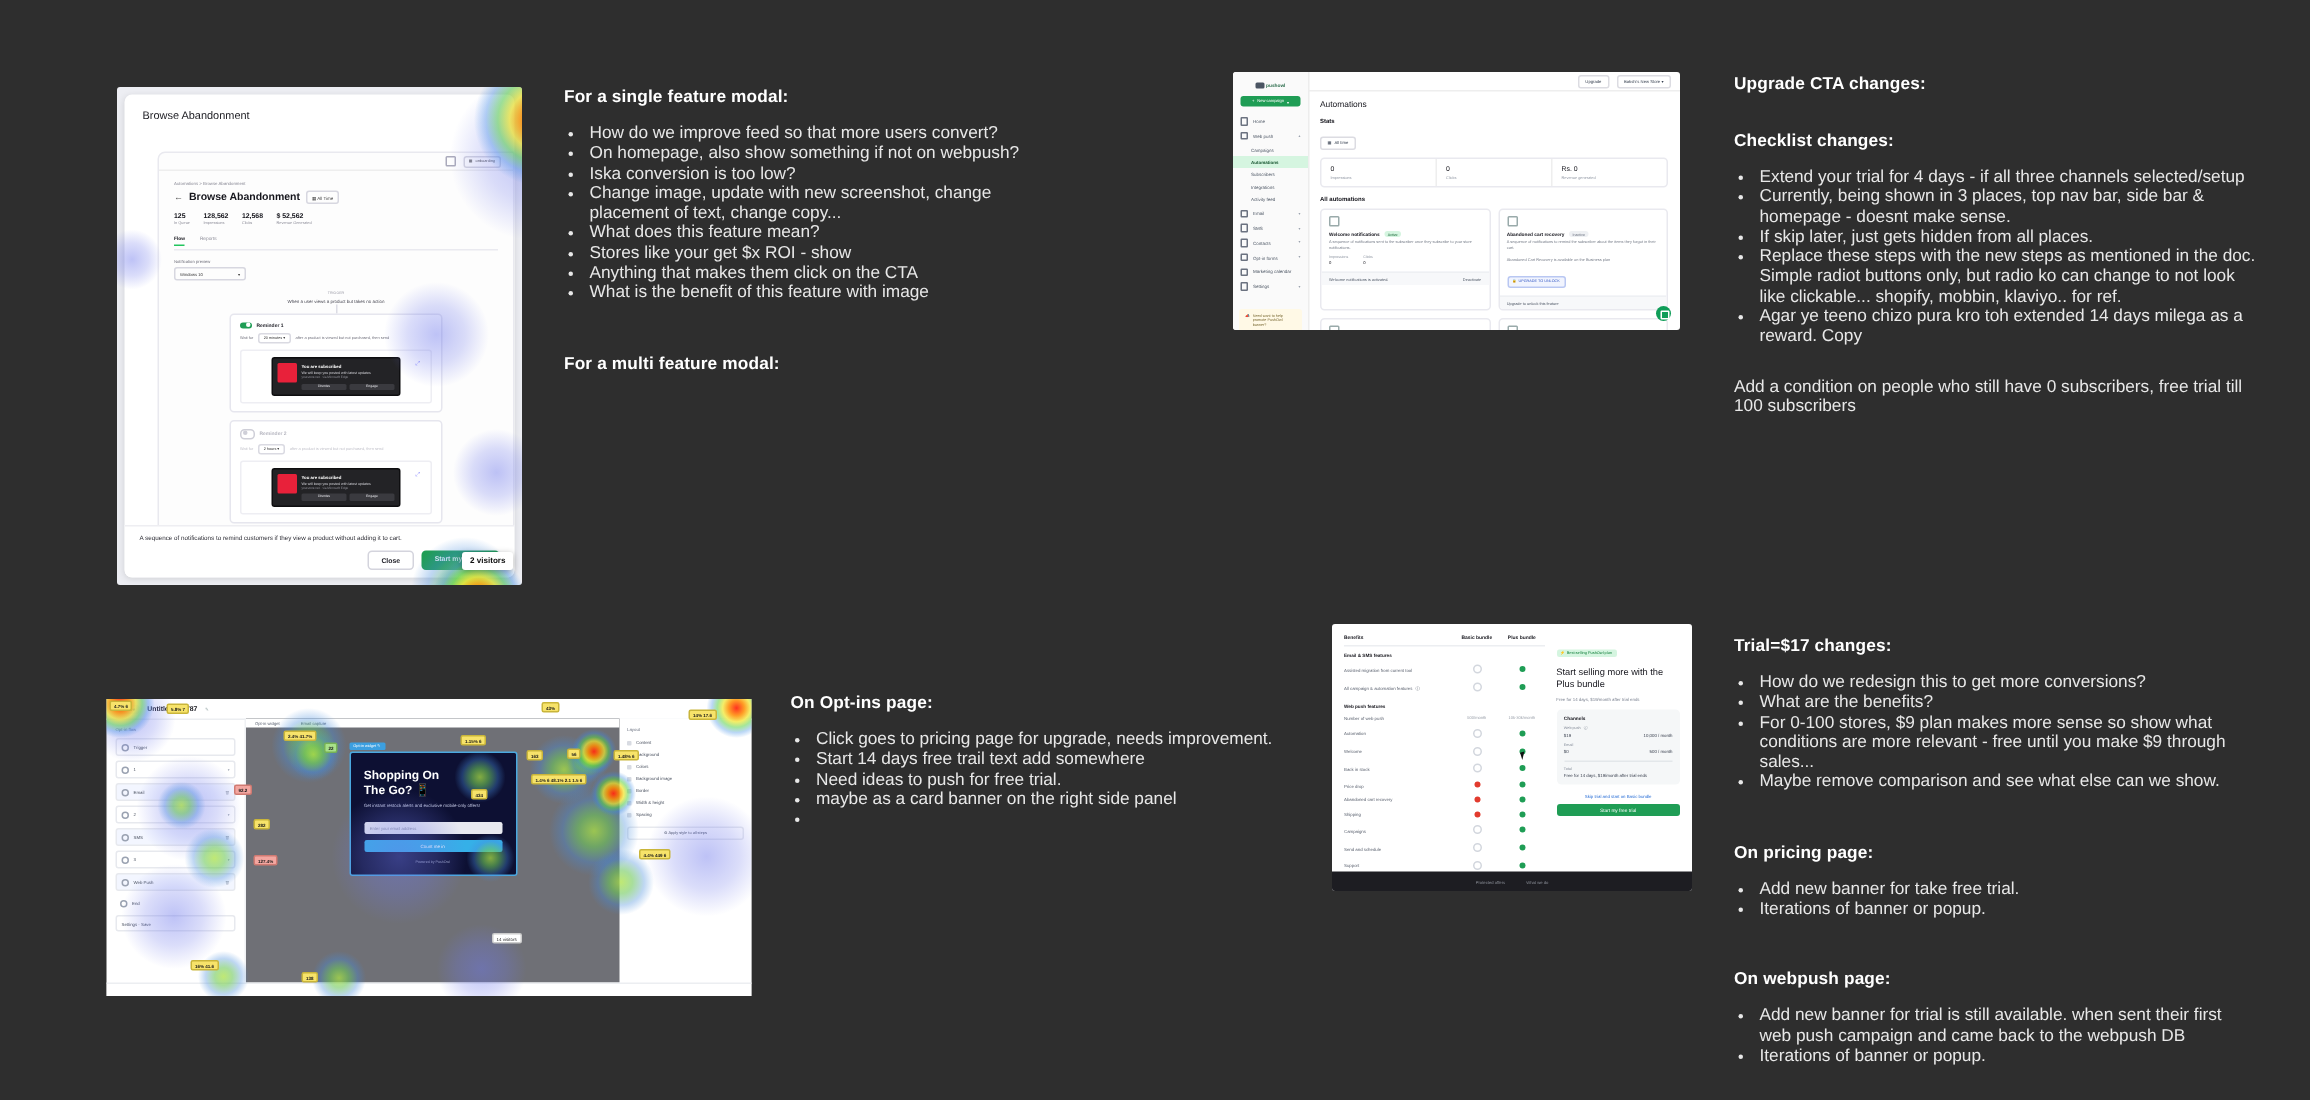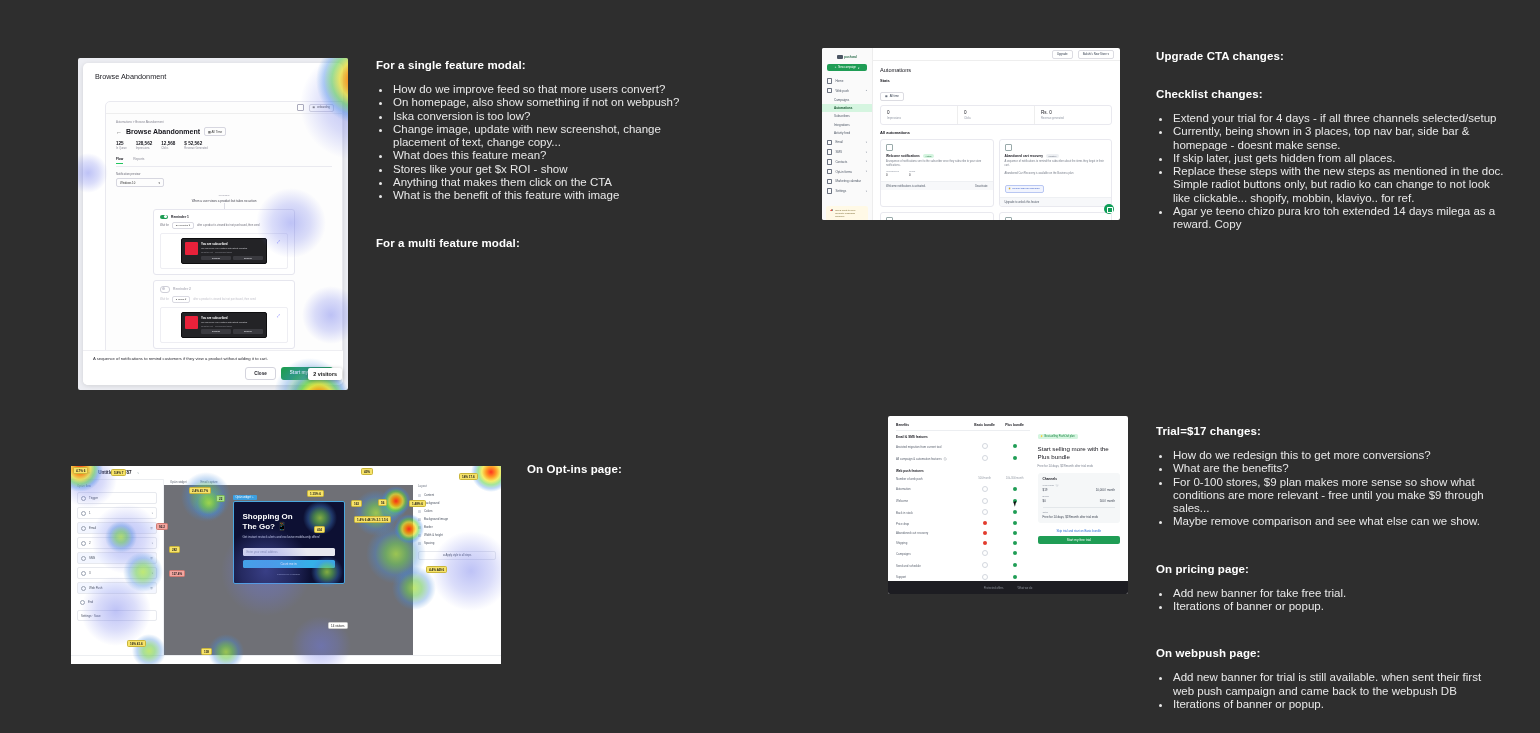--- a/index.html
+++ b/index.html
@@ -1055,24 +1055,32 @@
   <h4>Upgrade CTA changes:</h4>
   <div class="gap"></div>
   <h4>Checklist changes:</h4>
   <ul>
     <li>Extend your trial for 4 days - if all three channels selected/setup</li>
     <li>Currently, being shown in 3 places, top nav bar, side bar &amp; homepage - doesnt make sense.</li>
     <li>If skip later, just gets hidden from all places.</li>
     <li>Replace these steps with the new steps as mentioned in the doc. Simple radiot buttons only, but radio ko can change to not look like clickable... shopify, mobbin, klaviyo.. for ref.</li>
     <li>Agar ye teeno chizo pura kro toh extended 14 days milega as a reward. Copy</li>
   </ul>
+  <p class="plain">Add a condition on people who still have 0 subscribers, free trial till 100 subscribers</p>
 </div>
 
 <div class="note" id="note-opt-ins" style="left:527px; top:463px; width:340px;">
   <h4>On Opt-ins page:</h4>
+  <ul>
+    <li>Click goes to pricing page for upgrade, needs improvement.</li>
+    <li>Start 14 days free trail text add somewhere</li>
+    <li>Need ideas to push for free trial.</li>
+    <li>maybe as a card banner on the right side panel</li>
+    <li></li>
+  </ul>
 </div>
 
 <div class="note" id="note-trial-19" style="left:1156px; top:425px; width:348px;">
   <h4>Trial=$17 changes:</h4>
   <ul>
     <li>How do we redesign this to get more conversions?</li>
     <li>What are the benefits?</li>
     <li>For 0-100 stores, $9 plan makes more sense so show what conditions are more relevant - free until you make $9 through sales...</li>
     <li>Maybe remove comparison and see what else can we show.</li>
   </ul>

